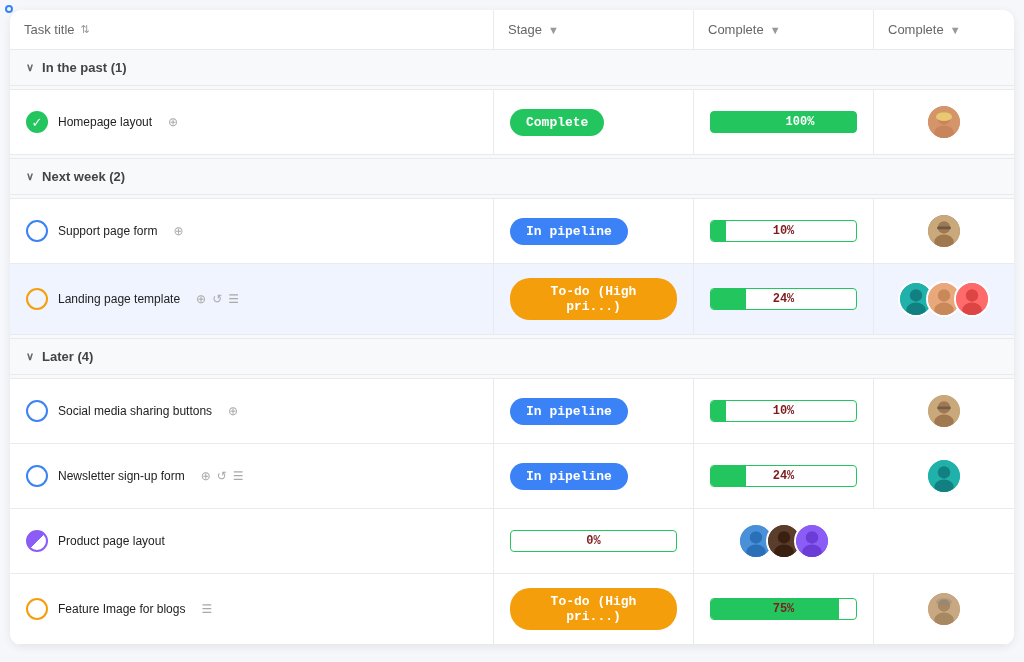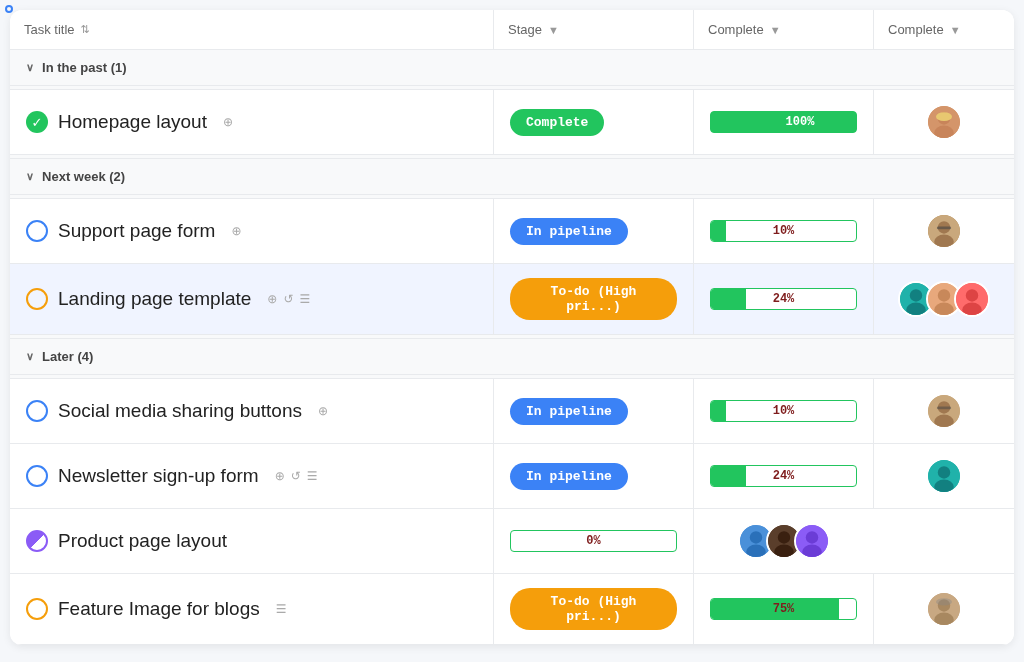--- a/index.html
+++ b/index.html
@@ -90,21 +90,21 @@
       font-size: 13px;
     }
     .status-pipeline {
       border: 2px solid #3b82f6;
     }
     .status-todo-high {
       border: 2px solid #f59e0b;
     }
 
     .task-name {
-      font-size: 19px;
+      font-size: 12px;
       color: #222;
       font-weight: 400;
     }
     .task-icons {
       display: flex;
       gap: 6px;
       margin-left: 6px;
       color: #aaa;
       font-size: 12px;
     }

